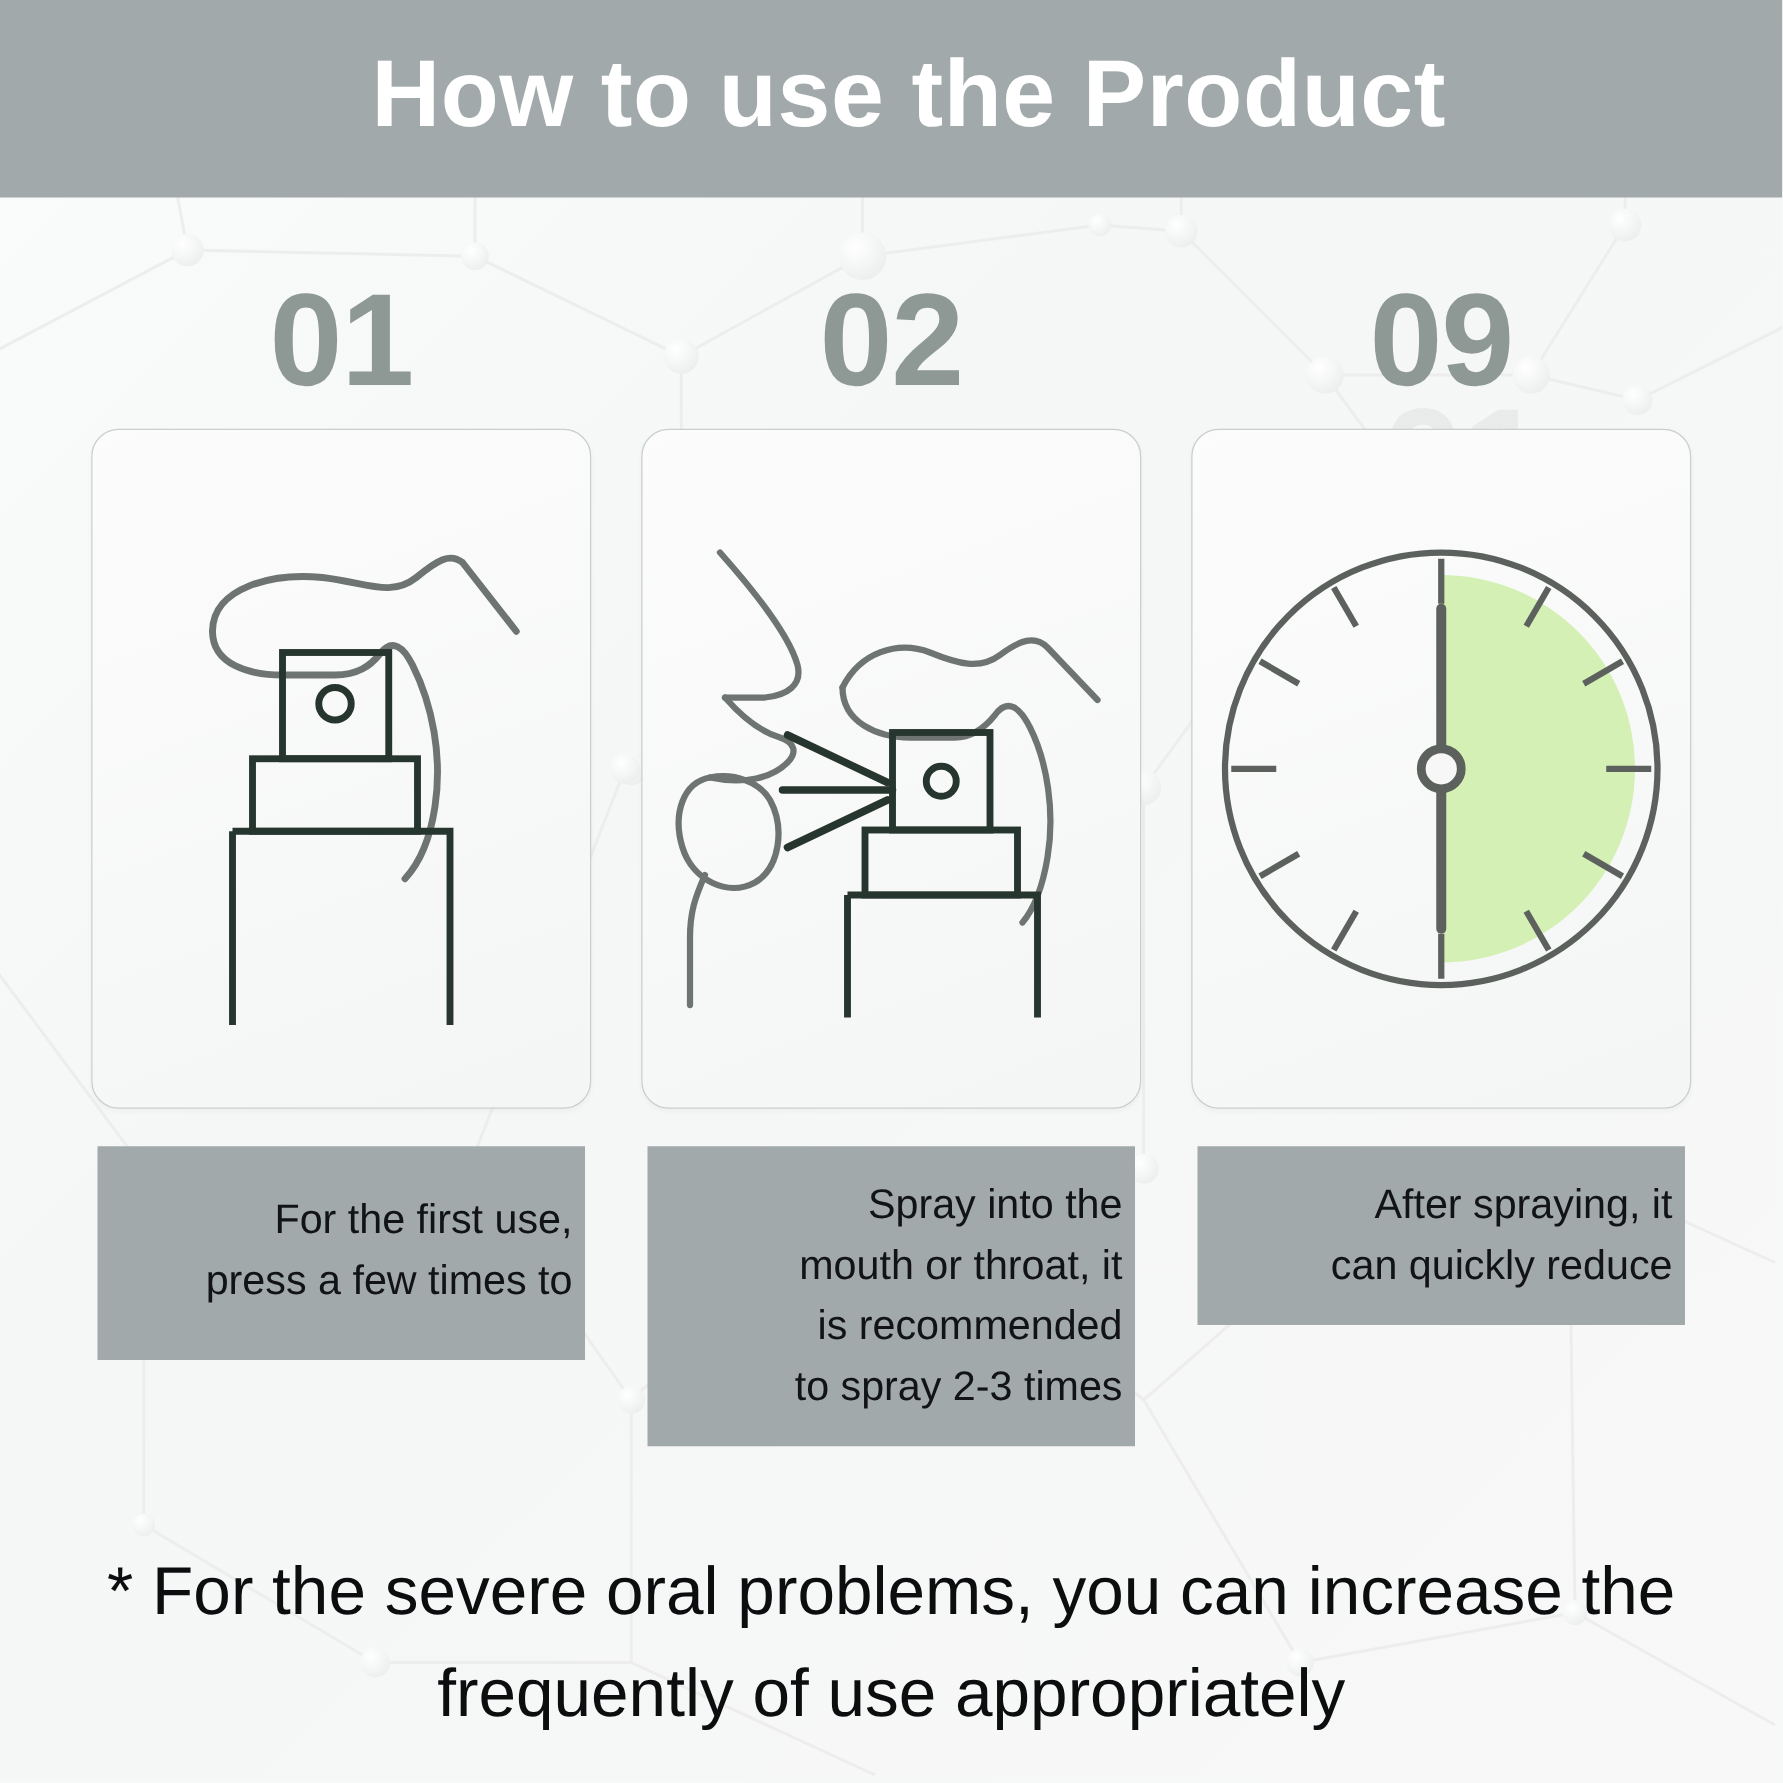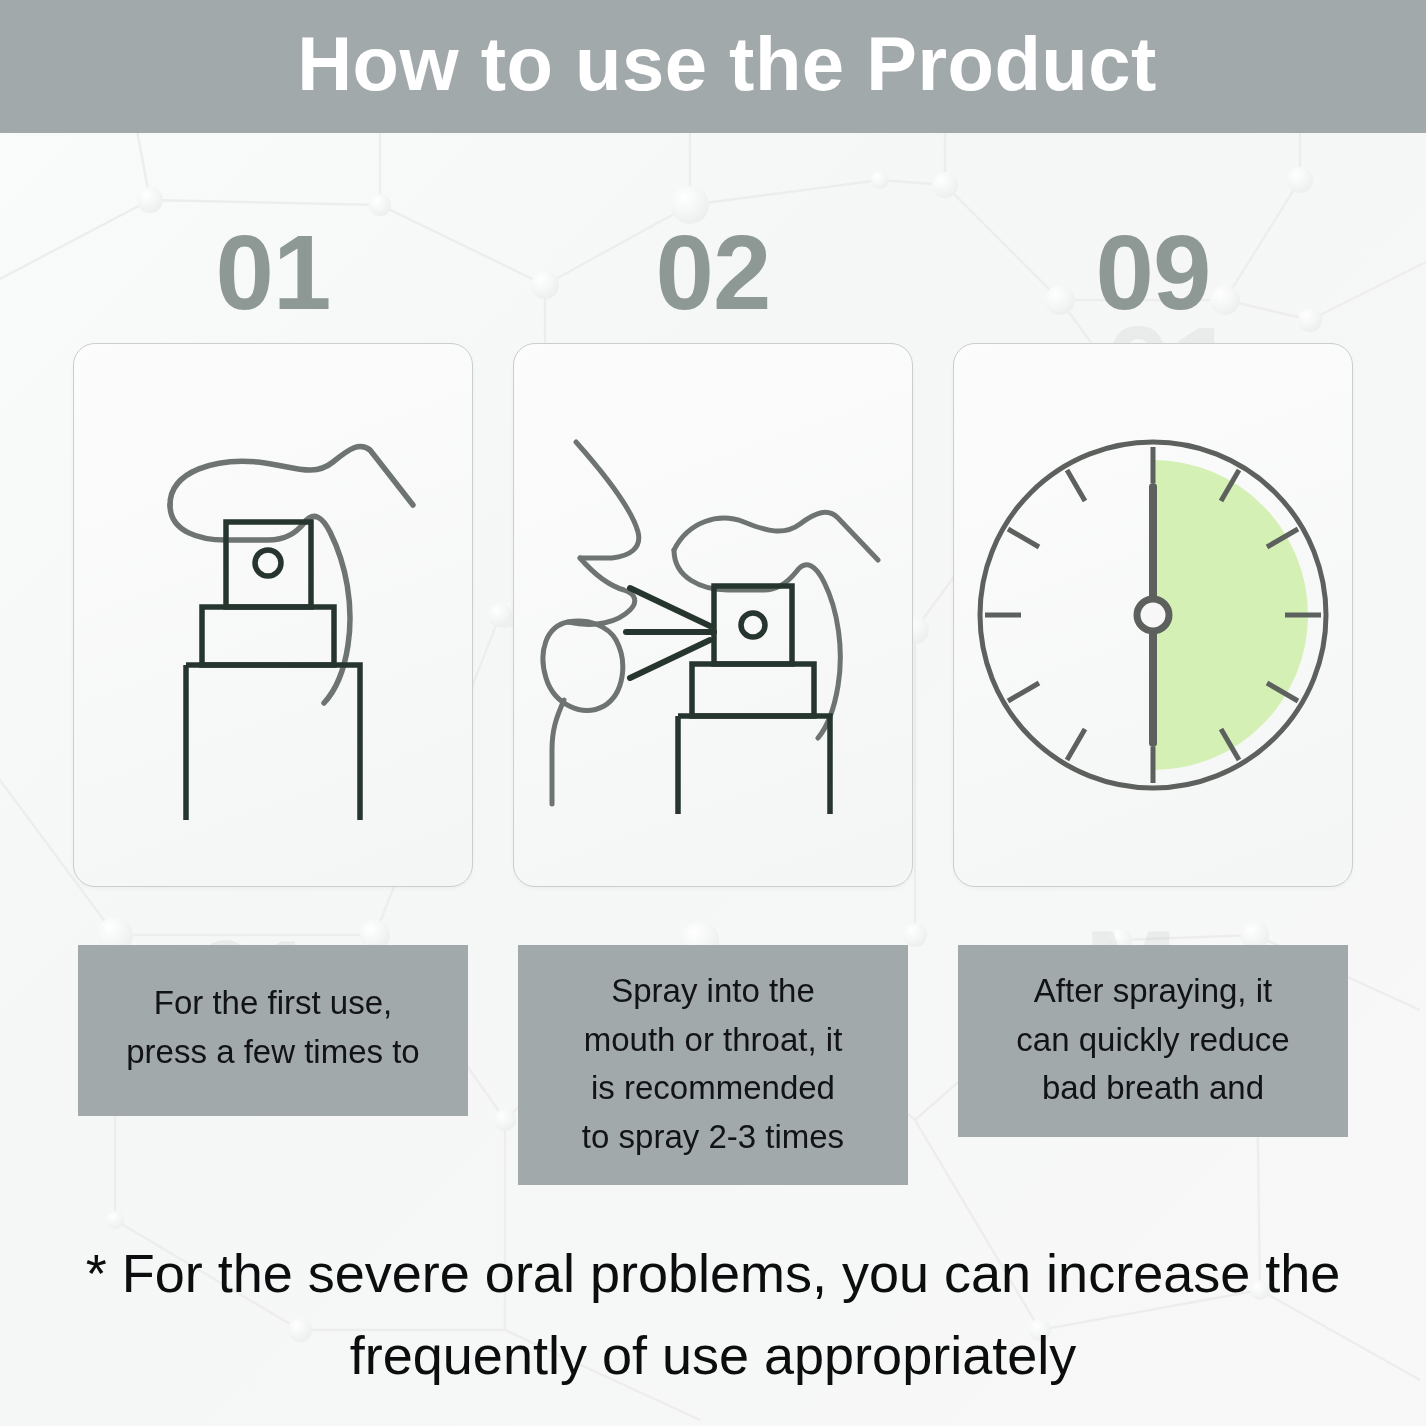--- a/index.html
+++ b/index.html
@@ -34,21 +34,21 @@
     letter-spacing:-2px;
     user-select:none;
   }
   .ghost-03{ left:1105px; top:300px; font-size:120px; }
   .ghost-01{ left:195px; top:915px; font-size:110px; }
   .ghost-m { left:1085px; top:905px; font-size:110px; }
 
   
   .header{
     position:absolute; left:0; top:0;
-    width:1426px; height:133px;
+    width:1426px; height:158px;
     background:#a2a9ab;
     display:flex; align-items:center; justify-content:center;padding-left:28px;
   }
   .header-title{
     color:#ffffff;
     font-size:76px;
     font-weight:700;
     letter-spacing:0.5px;
     line-height:1;
     text-align:center;
@@ -88,23 +88,23 @@
     display:flex;
     align-items:center;
     justify-content:center;
     box-shadow:0 2px 4px rgba(0,0,0,0.03);
   }
   .card svg{ display:block; }
 
   .caption{
     width:390px;
     background:#a2a9ab;
-    margin-top:58px;
+    margin-top:30px;
     padding:22px 10px 24px;
-    text-align:center;
+    text-align:right;
     color:#111315;
     font-size:33px;
     line-height:1.47;
   }
   .caption.short{ padding:34px 10px 40px; }
 
   
   .footnote{
     position:absolute;
     left:50px; top:1232px;
@@ -281,21 +281,20 @@
           </g>
 
           <line x1="180" y1="52" x2="180" y2="308" stroke="#5c615e" stroke-width="8" stroke-linecap="round"></line>
 
           <circle cx="180" cy="180" r="16" fill="#f6f7f6" stroke="#5c615e" stroke-width="7"></circle>
         </svg>
       </div>
       <div class="caption">
         <div>After spraying, it</div>
         <div>can quickly reduce</div>
-        <div>bad breath and</div>
       </div>
     </div>
 
   </div>
 
   <div class="footnote">* For the severe oral problems, you can increase the frequently of use appropriately</div>
 
 </div>
 
 </body></html>

